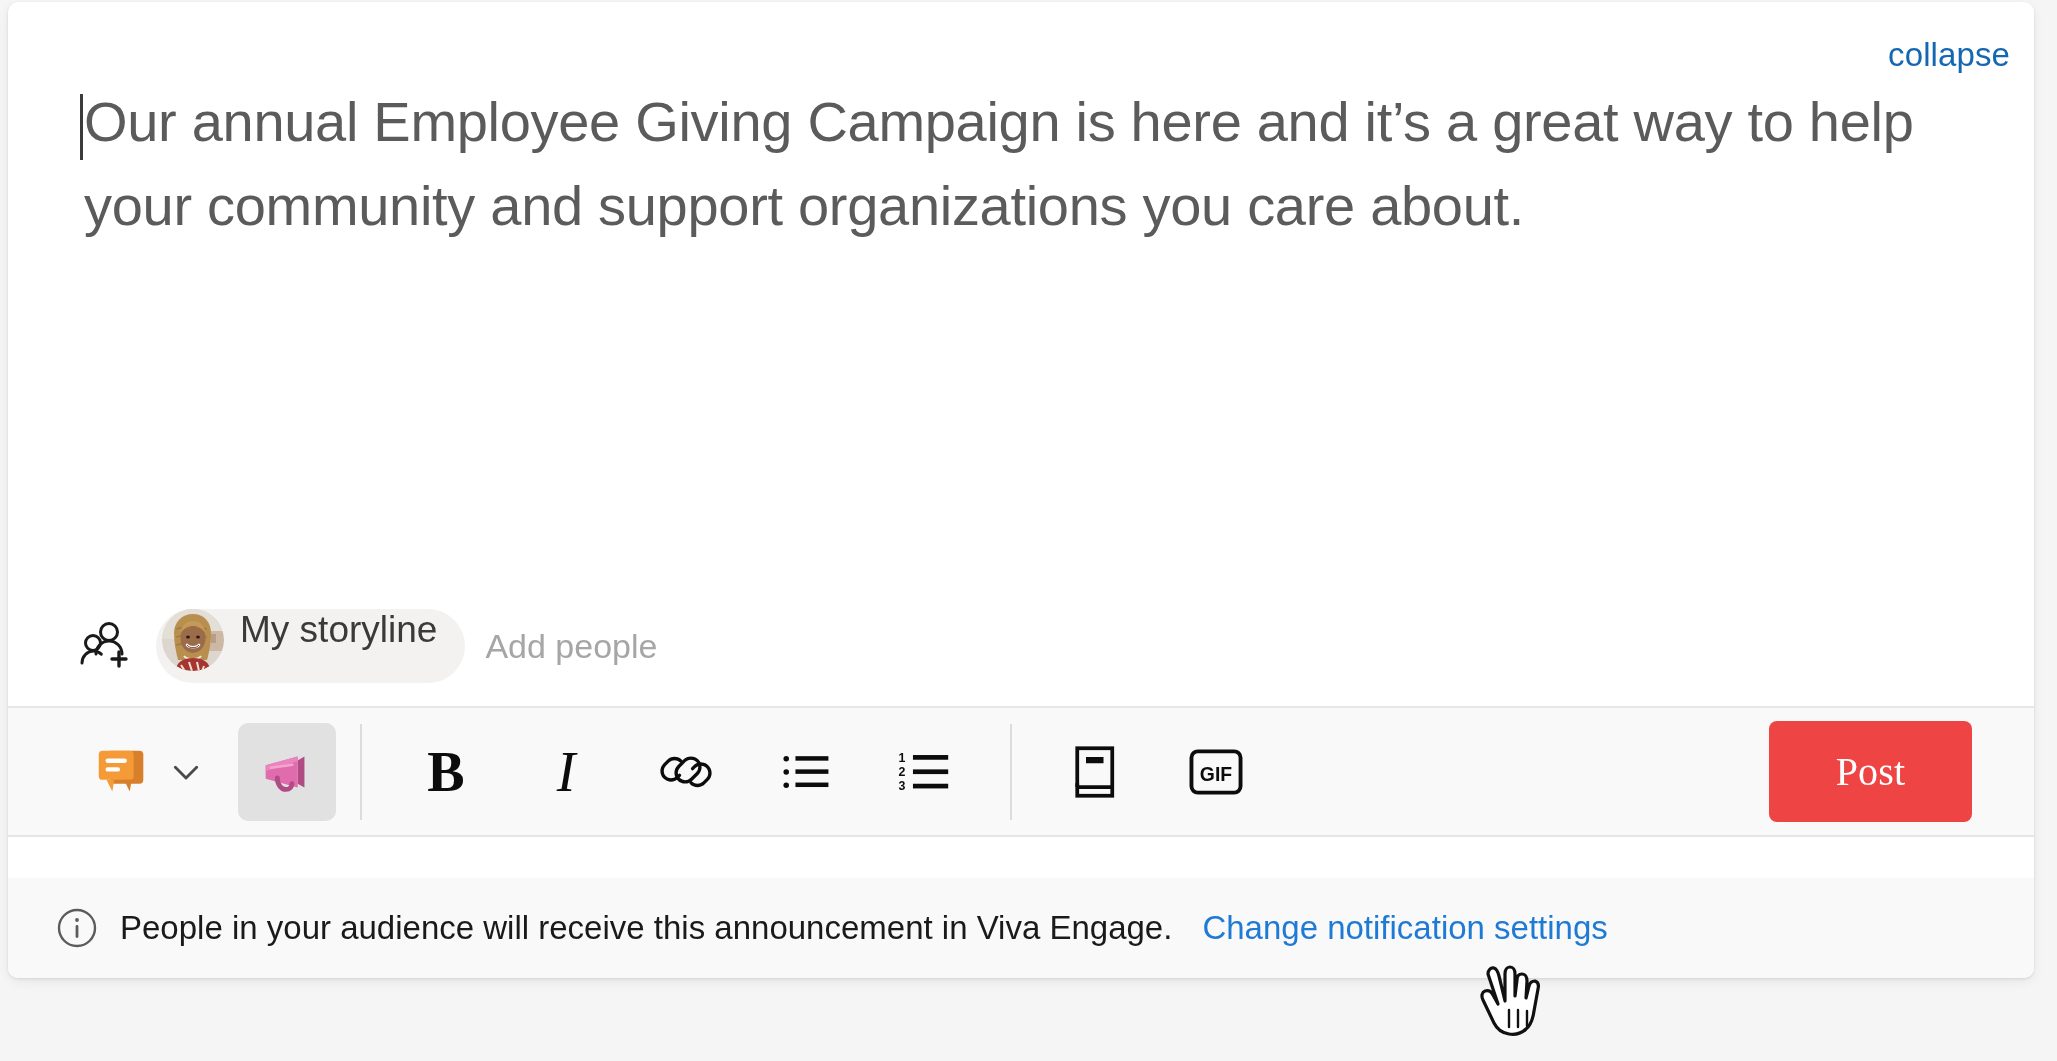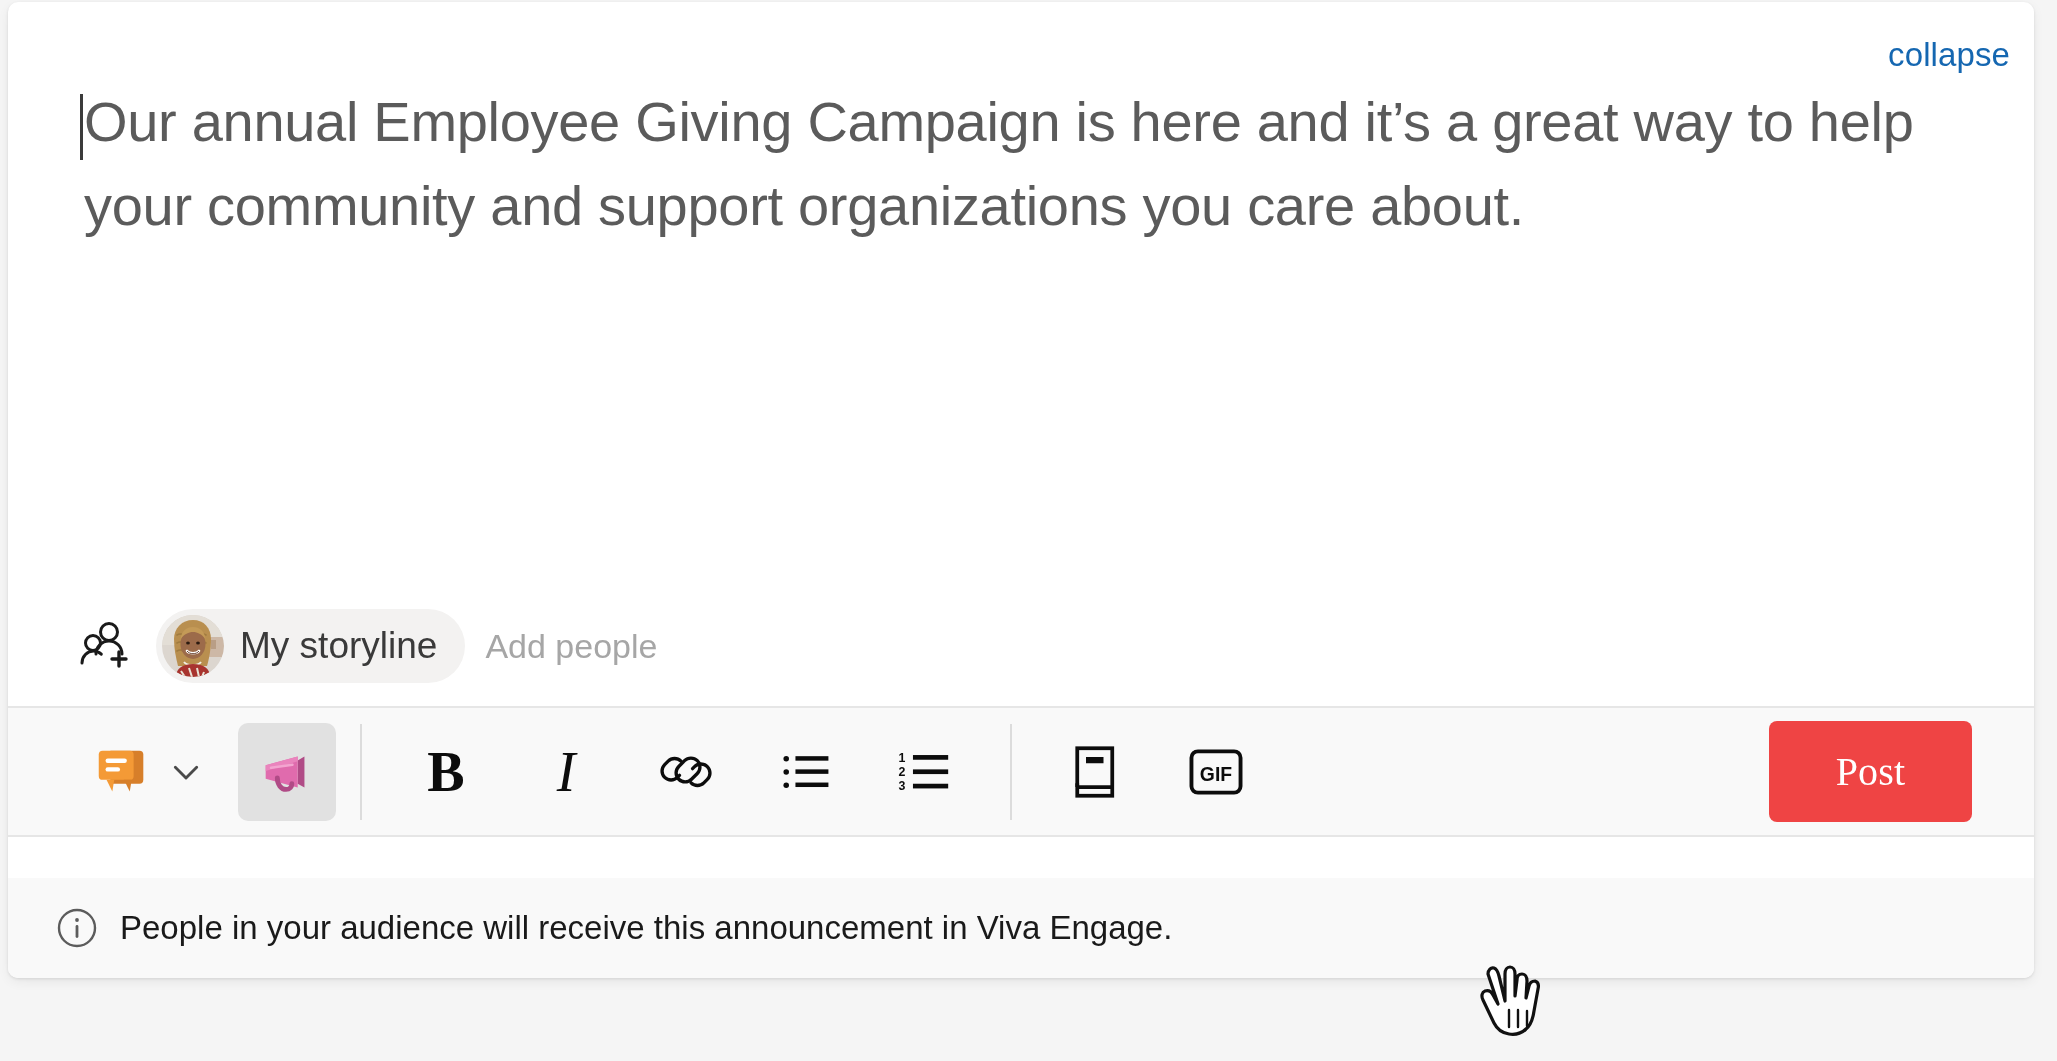--- a/index.html
+++ b/index.html
@@ -93,21 +93,21 @@
     width: 56px;
     height: 56px;
     flex: 0 0 56px;
     margin-right: 24px;
     display: flex;
     align-items: center;
     justify-content: center;
   }
   .audience-chip {
     display: flex;
-    align-items: center;
+    align-items: flex-start;
     background: #f3f2f1;
     border-radius: 40px;
     height: 74px;
     padding: 0 28px 0 6px;
     gap: 16px;
     cursor: pointer;
   }
   .chip-avatar {
     width: 62px;
     height: 62px;
@@ -437,20 +437,21 @@
 
     <div class="notice-bar" style="flex:0 0 100px;margin-top:41px;">
       <span class="info-icon">
         <svg viewBox="0 0 42 42" width="42" height="42" aria-hidden="true">
           <circle cx="21" cy="21" r="18" fill="none" stroke="#5c5c5c" stroke-width="2.4"></circle>
           <circle cx="21" cy="13" r="1.9" fill="#5c5c5c"></circle>
           <rect x="19.6" y="18" width="2.8" height="13" rx="1.4" fill="#5c5c5c"></rect>
         </svg>
       </span>
       <span class="notice-text">People in your audience will receive this announcement in Viva Engage.</span>
+      <span class="notice-link">Change notification settings</span>
     </div>
 
   </div>
 
   <div class="mouse-cursor">
     <svg viewBox="0 0 110 110" width="110" height="110" aria-hidden="true">
       <g transform="translate(2,4)">
         <path d="M26 20c0-4 3-7 6-6 3 1 4 4 5 8l6 25V20c0-4 2-7 5-7s5 3 5 7v22l2-16c0-4 2-6 5-6s5 3 5 7l-1 17 3-12c1-4 3-5 6-5 3 1 4 4 3 8l-4 22c-1 7-3 14-8 18-4 4-10 6-17 5-7-1-12-5-15-11L21 46c-2-4-1-8 2-9 3-1 6 0 8 4l5 9z" fill="#ffffff" stroke="#111111" stroke-width="3.2" stroke-linejoin="round"></path>
         <path d="M47 56V73M56 56V73M65 57V72" stroke="#111111" stroke-width="2.4" stroke-linecap="round"></path>
       </g>

